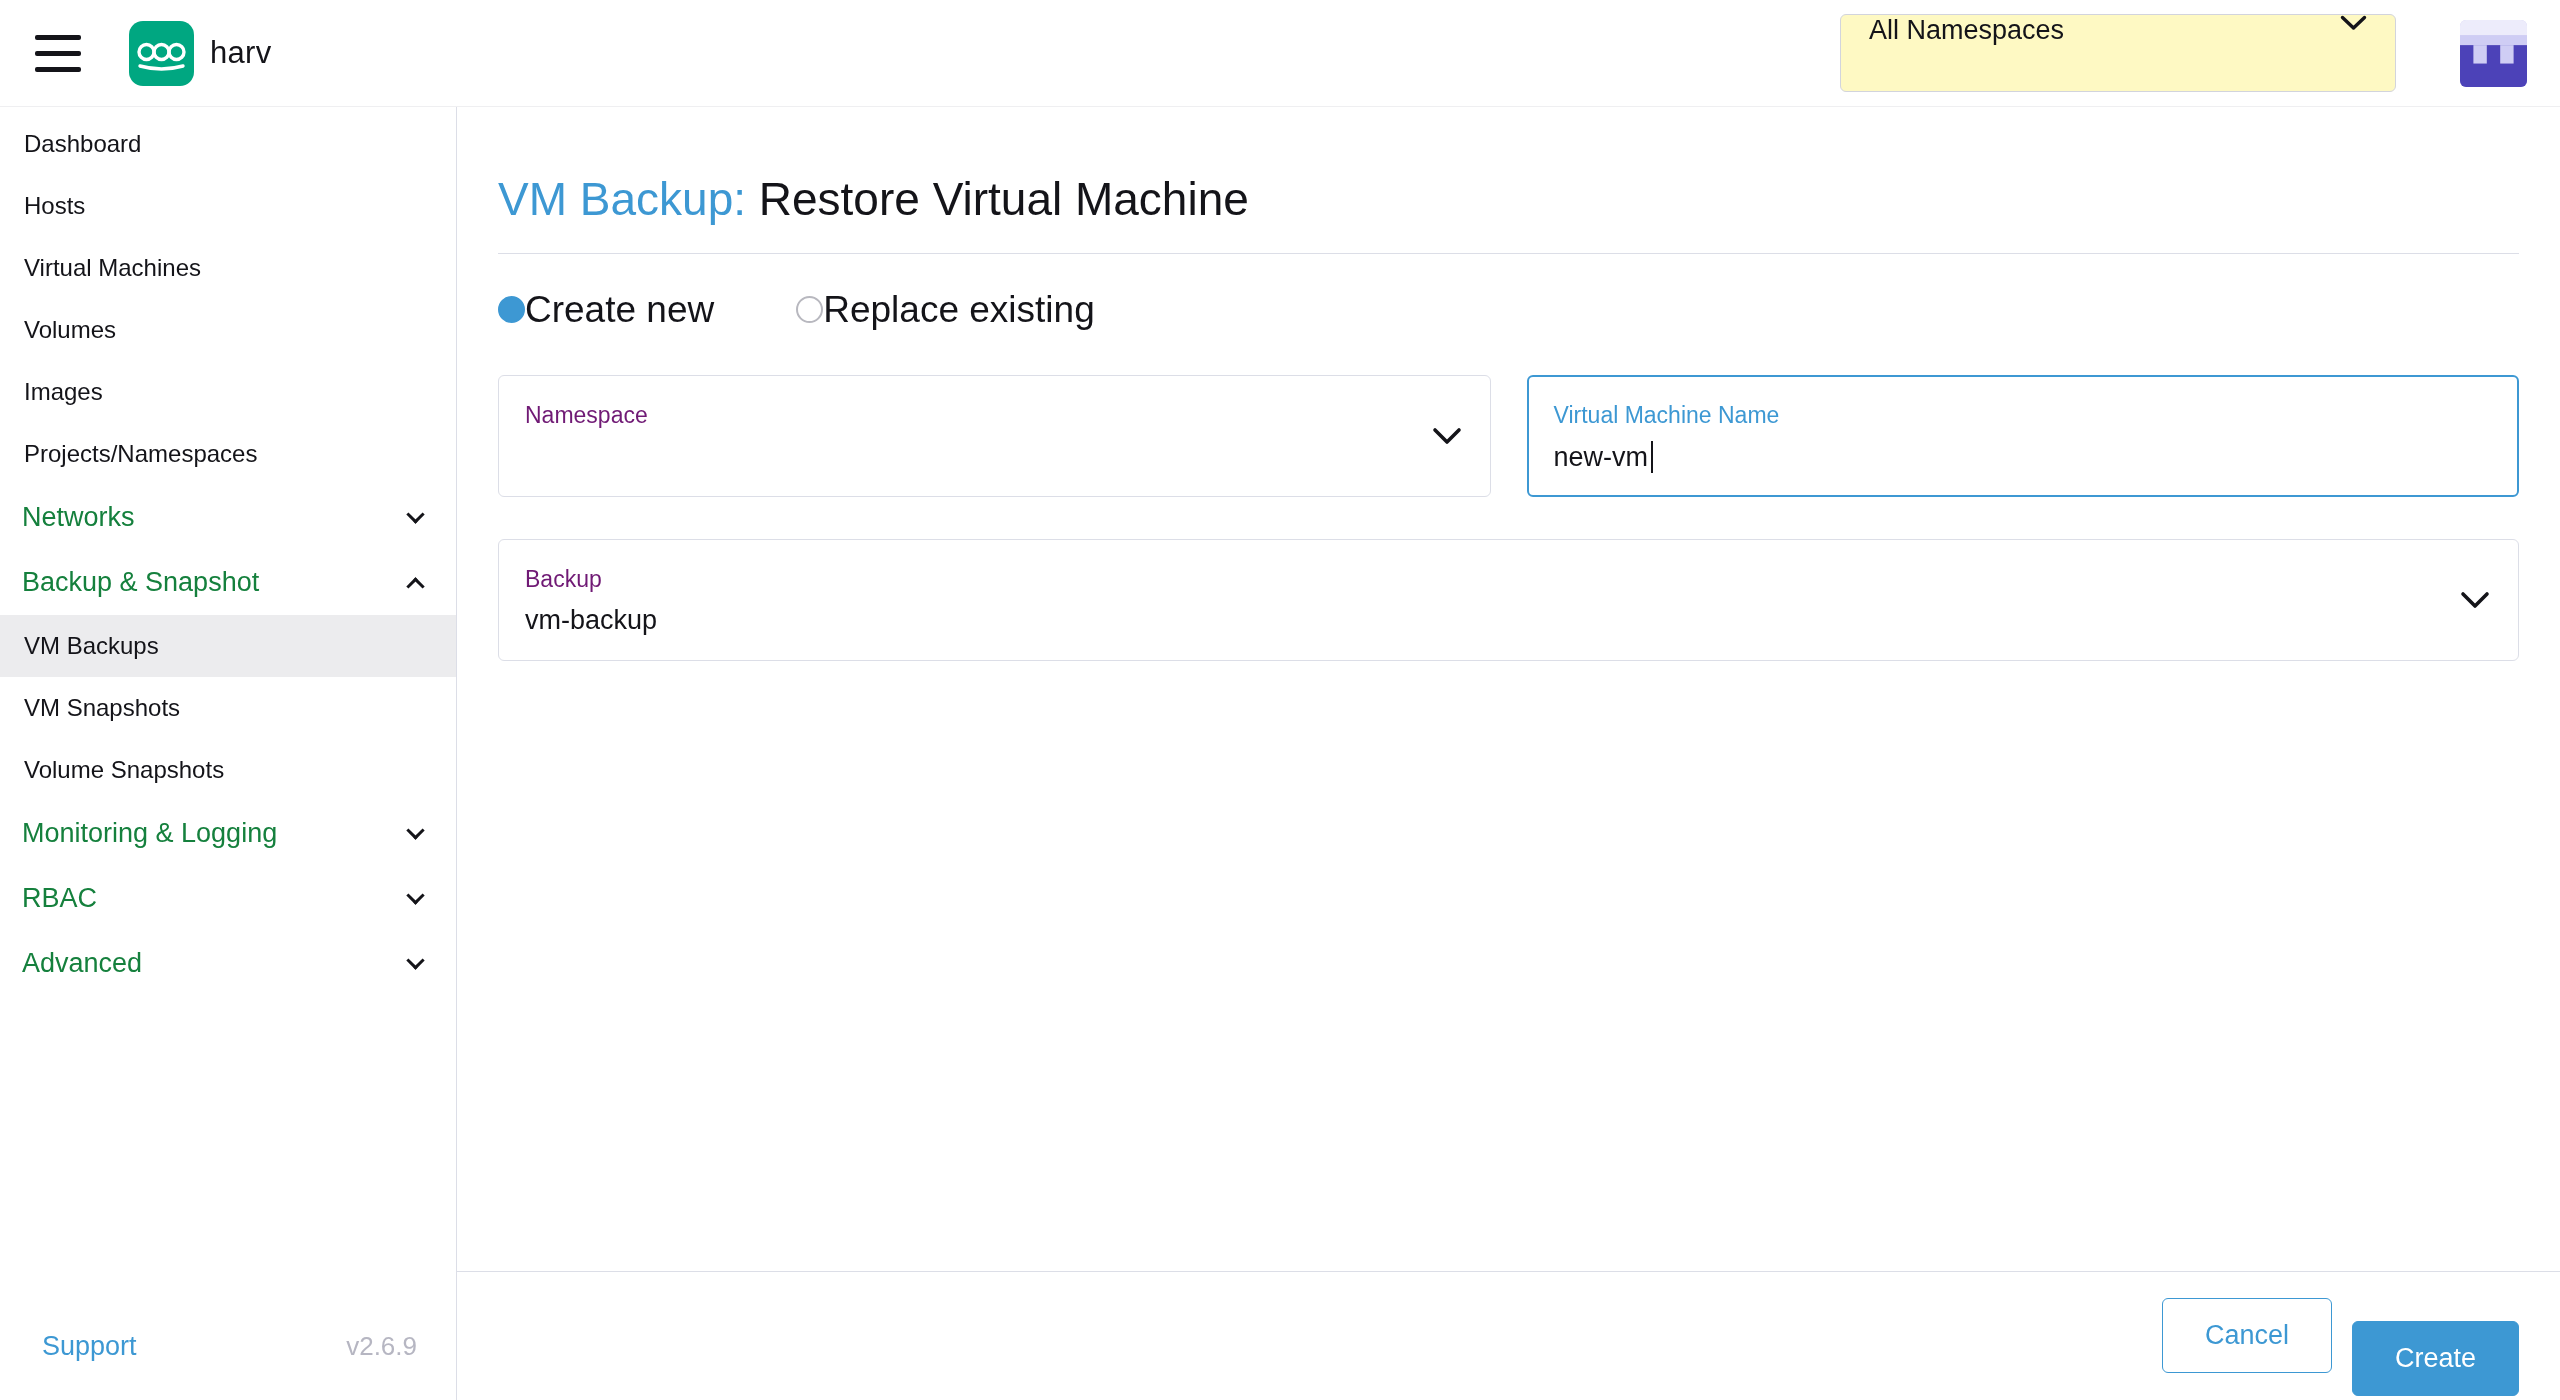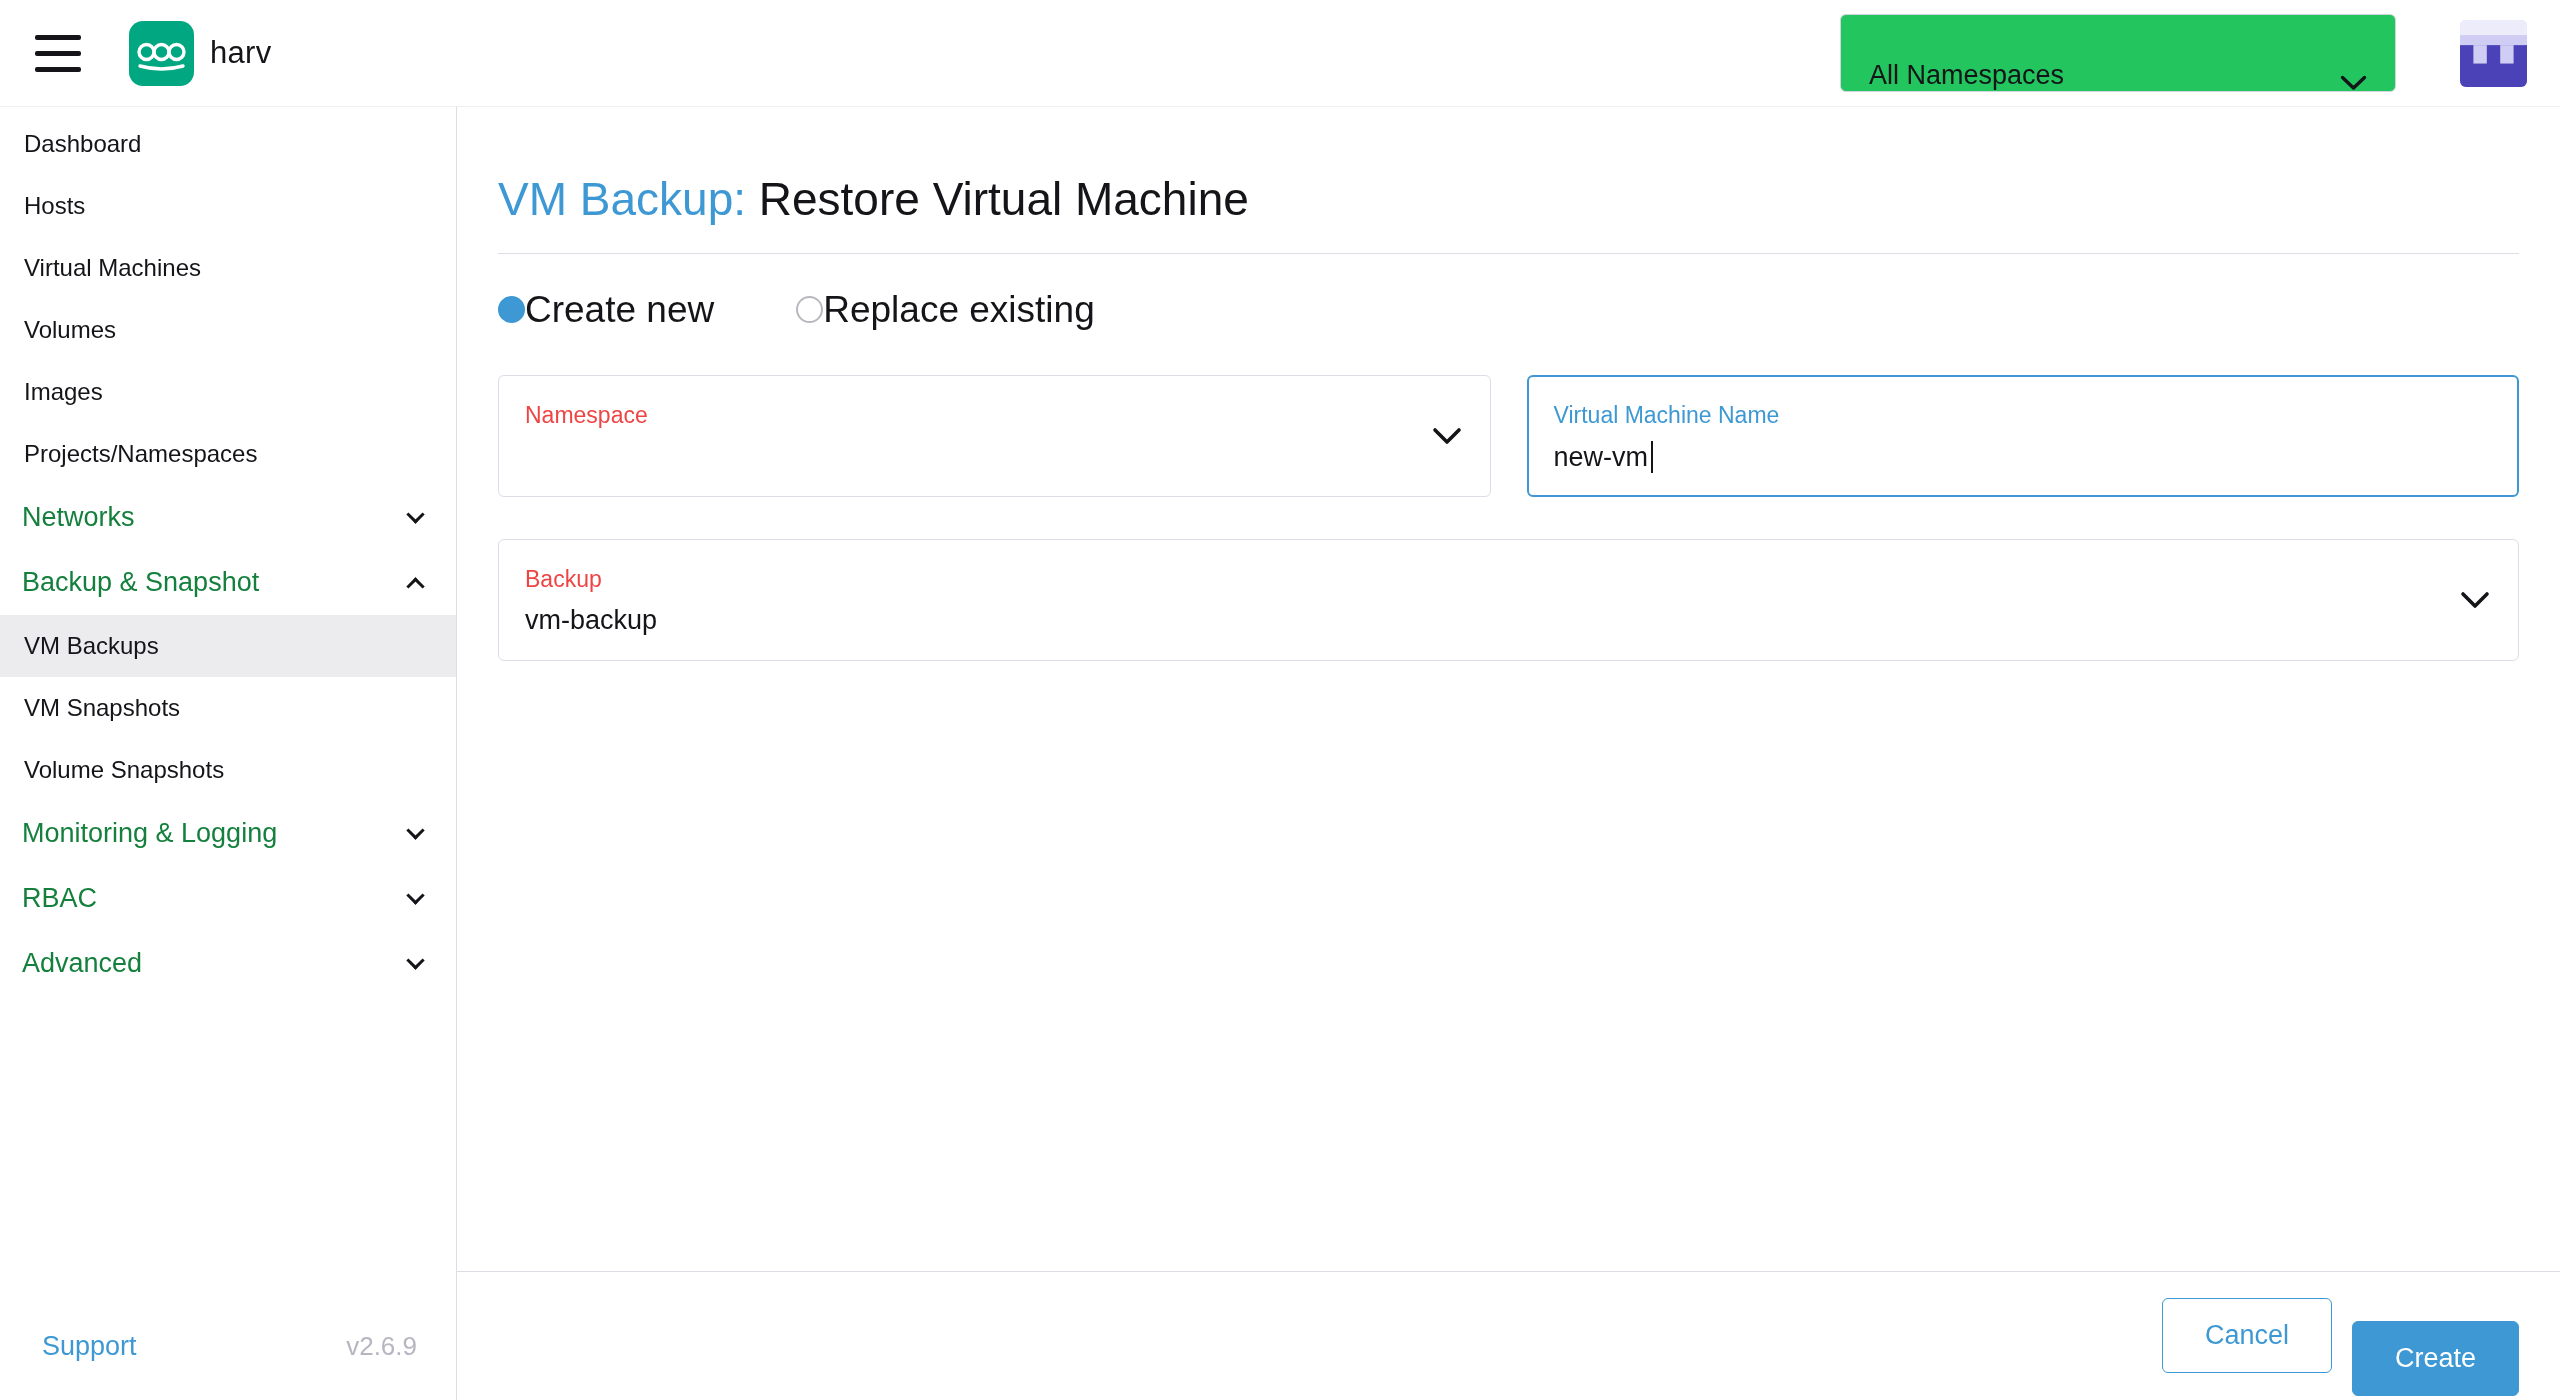--- a/index.html
+++ b/index.html
@@ -26,22 +26,22 @@
     background: none; border: none; cursor: pointer; margin-left: 2px;
   }
   .hamburger .bar { height: 5px; background: #141419; border-radius: 2px; }
   .brand { display: flex; align-items: center; margin-left: 48px; gap: 16px; cursor: pointer; }
   .brand-logo { width: 65px; height: 65px; display: block; }
   .brand-text { font-size: 31px; font-weight: 500; letter-spacing: 0.3px; color: #141419; }
   .header-spacer { flex: 1; }
   .ns-dropdown {
     width: 556px; height: 78px;
     border: 1px solid #d2d4dd; border-radius: 6px;
-    display: flex; align-items: flex-end; justify-content: space-between;
-    padding: 0 28px; font-size: 27px; cursor: pointer; background: #22c55e;
+    display: flex; align-items: flex-start; justify-content: space-between;
+    padding: 0 28px; font-size: 27px; cursor: pointer; background: #fef9c3;
     margin-right: 64px;
   }
   .avatar { width: 67px; height: 67px; border-radius: 6px; overflow: hidden; cursor: pointer; flex: none; }
 
   
   .layout { display: flex; height: 1293px; }
 
   
   .sidebar {
     width: 457px; flex: none;
@@ -86,21 +86,21 @@
   }
   .radio-dot.selected { background: #3d98d3; border-color: #3d98d3; }
 
   .form-row { margin-top: 50px; display: flex; gap: 36px; }
   .field-box {
     position: relative; flex: 1; height: 122px;
     border: 1px solid #dcdee7; border-radius: 6px;
     padding: 26px 26px 0; background: #fff; cursor: pointer;
   }
   .field-box.focused { border: 2px solid #3d98d3; padding: 25px 25px 0; cursor: text; }
-  .field-label { font-size: 23px; color: #ef4444; line-height: 27px; }
+  .field-label { font-size: 23px; color: #701a75; line-height: 27px; }
   .field-box.focused .field-label { color: #3d98d3; }
   .field-value { margin-top: 12px; font-size: 27px; color: #141419; display: flex; align-items: center; line-height: 31px; }
   .box-chev { position: absolute; right: 28px; top: 50%; transform: translateY(-50%); }
   .backup-row { margin-top: 42px; }
   .backup-row .field-box { width: 100%; }
   .caret { width: 2px; height: 32px; background: #141419; margin-left: 3px; flex: none; }
 
   .main-footer {
     margin: auto -41px 0;
     border-top: 1px solid #dcdee7;

